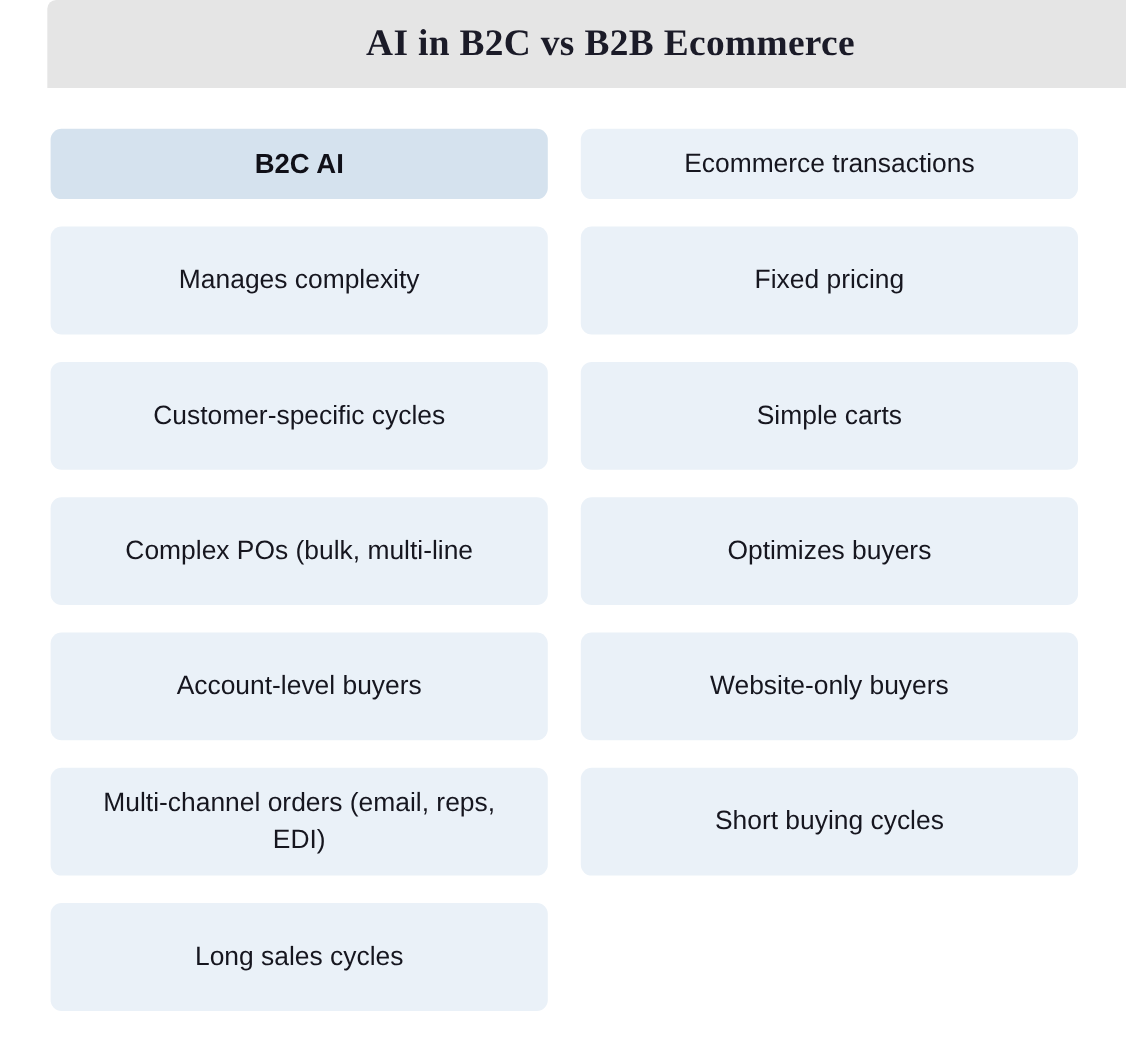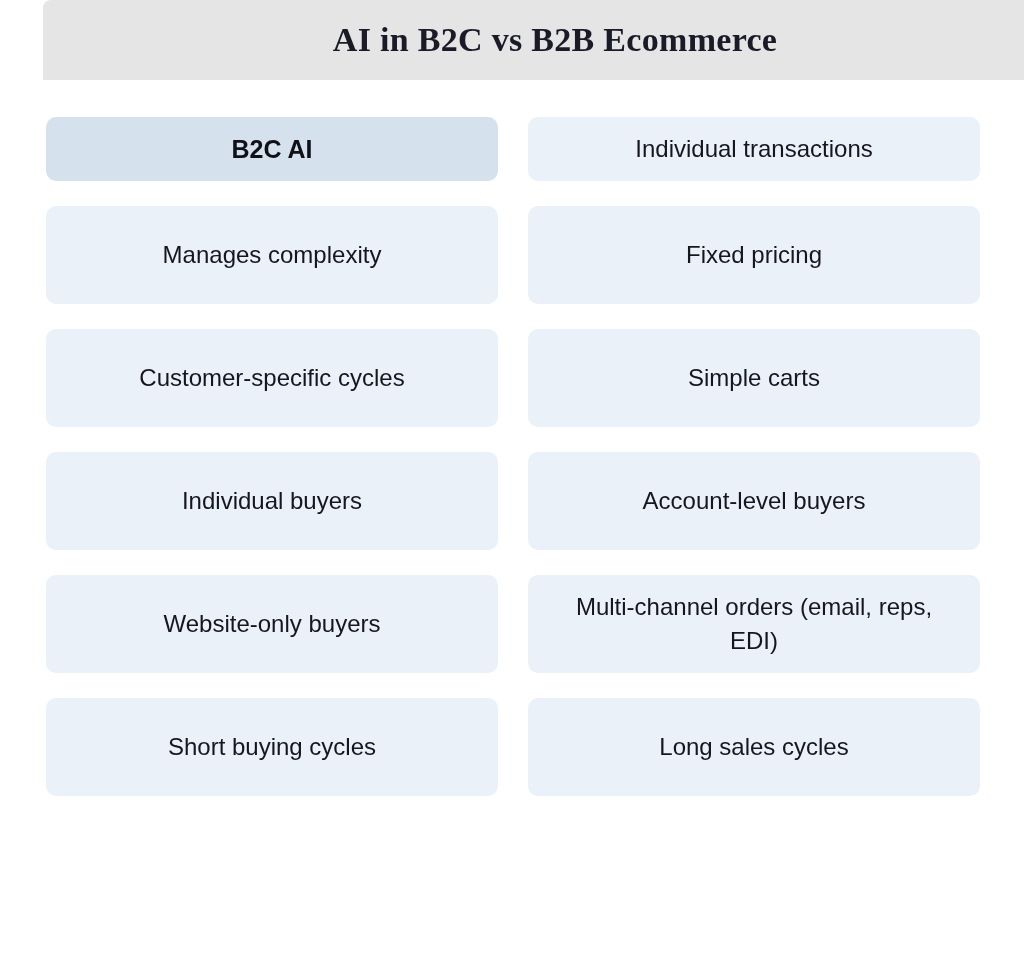--- a/index.html
+++ b/index.html
@@ -67,29 +67,30 @@
 </head>
 <body>
 
 <div class="banner">
   <h1>AI in B2C vs B2B Ecommerce</h1>
 </div>
 
 <div class="table">
   <div class="cell header">B2C AI</div>
 
-  <div class="cell">Individual transactions</div>
+  <div class="cell">Ecommerce transactions</div>
   <div class="cell">Manages complexity</div>
 
   <div class="cell">Fixed pricing</div>
   <div class="cell">Customer-specific cycles</div>
 
   <div class="cell">Simple carts</div>
+  <div class="cell">Complex POs (bulk, multi-line</div>
 
-  <div class="cell">Individual buyers</div>
+  <div class="cell">Optimizes buyers</div>
   <div class="cell">Account-level buyers</div>
 
   <div class="cell">Website-only buyers</div>
   <div class="cell">Multi-channel orders (email, reps, EDI)</div>
 
   <div class="cell">Short buying cycles</div>
   <div class="cell">Long sales cycles</div>
 </div>
 
 </body></html>

